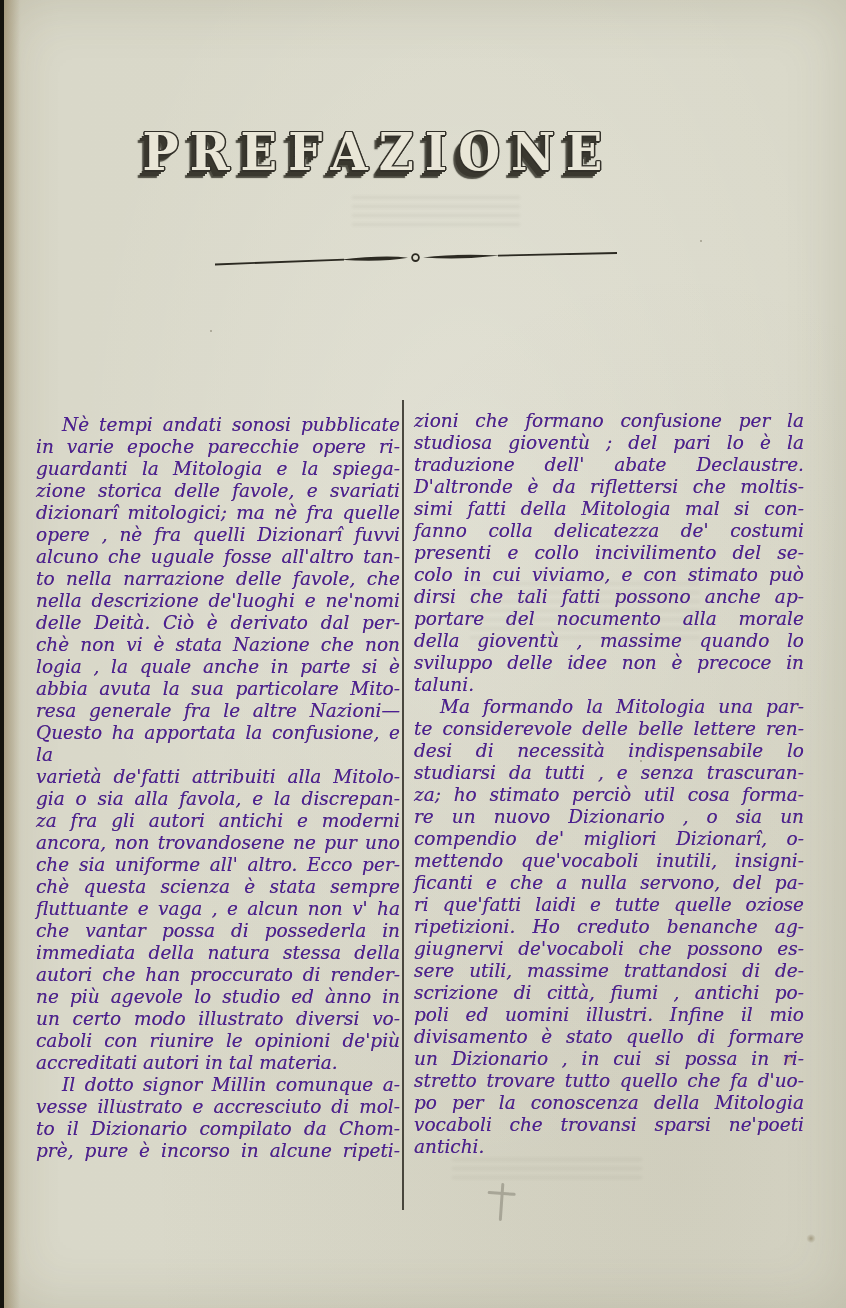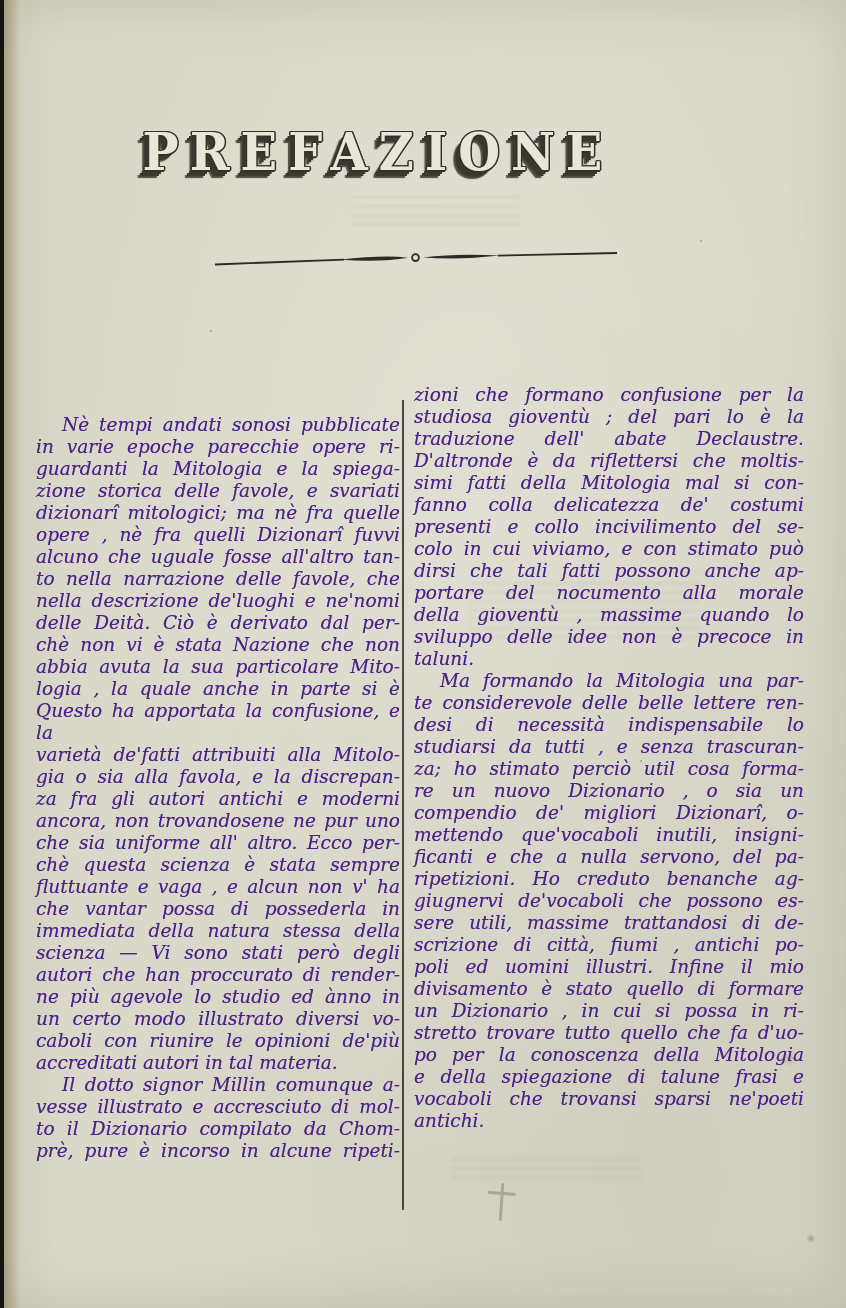--- a/index.html
+++ b/index.html
@@ -25,21 +25,21 @@
       -3px 3px 0 #3a382f,-5px 5px 0 #3a382f,-7px 7px 1px rgba(52,50,41,.85);
     transform:scaleY(1.08);
   }
   .divider{position:absolute;left:212px;top:248px;width:408px;height:22px;}
   .col{
     position:absolute;width:365px;
     font-style:italic;font-size:18.5px;line-height:22px;color:#4c1d95;
     text-shadow:0 0 .5px rgba(45,43,34,.55);
   }
   .col-left{left:36px;top:414px;width:364px;}
-  .col-right{left:414px;top:384px;width:390px;}
+  .col-right{left:414px;top:410px;width:390px;}
   .line{text-align:justify;text-align-last:justify;white-space:normal;}
   .line.no-just{text-align:right;text-align-last:left;}
   .para.indent .line:first-child{text-indent:26px;}
   .col-rule{position:absolute;left:402px;top:400px;height:810px;width:2px;
     background:#2f2d25;opacity:.85;}
   .pencil-cross{position:absolute;left:487px;top:1183px;width:30px;height:40px;
     opacity:.5;transform:rotate(4deg);}
   .pencil-cross:before{content:"";position:absolute;left:13px;top:0;width:3px;height:38px;
     background:#7e7b6e;border-radius:2px;}
   .pencil-cross:after{content:"";position:absolute;left:0;top:9px;width:28px;height:3px;
@@ -90,33 +90,33 @@
         <div class="line">in varie epoche parecchie opere ri-</div>
         <div class="line">guardanti la Mitologia e la spiega-</div>
         <div class="line">zione storica delle favole, e svariati</div>
         <div class="line">dizionarî mitologici; ma nè fra quelle</div>
         <div class="line">opere , nè fra quelli Dizionarî fuvvi</div>
         <div class="line">alcuno che uguale fosse all'altro tan-</div>
         <div class="line">to nella narrazione delle favole, che</div>
         <div class="line">nella descrizione de'luoghi e ne'nomi</div>
         <div class="line">delle Deità. Ciò è derivato dal per-</div>
         <div class="line">chè non vi è stata Nazione che non</div>
+        <div class="line">logia , la quale anche in parte si è</div>
         <div class="line">abbia avuta la sua particolare Mito-</div>
-        <div class="line">logia , la quale anche in parte si è</div>
+        <div class="line">resa generale fra le altre Nazioni—</div>
         <div class="line">Questo ha apportata la confusione, e la</div>
         <div class="line">varietà de'fatti attribuiti alla Mitolo-</div>
         <div class="line">gia o sia alla favola, e la discrepan-</div>
         <div class="line">za fra gli autori antichi e moderni</div>
         <div class="line">ancora, non trovandosene ne pur uno</div>
         <div class="line">che sia uniforme all' altro. Ecco per-</div>
         <div class="line">chè questa scienza è stata sempre</div>
         <div class="line">fluttuante e vaga , e alcun non v' ha</div>
         <div class="line">che vantar possa di possederla in</div>
         <div class="line">immediata della natura stessa della</div>
-        <div class="line">scienza — Vi sono stati però degli</div>
         <div class="line">autori che han proccurato di render-</div>
         <div class="line">ne più agevole lo studio ed ànno in</div>
         <div class="line">un certo modo illustrato diversi vo-</div>
         <div class="line">caboli con riunire le opinioni de'più</div>
         <div class="line no-just">accreditati autori in tal materia.</div>
       </div>
       <div class="para indent">
         <div class="line">Il dotto signor Millin comunque a-</div>
         <div class="line">vesse illustrato e accresciuto di mol-</div>
         <div class="line">to il Dizionario compilato da Chom-</div>
@@ -142,29 +142,29 @@
       <div class="para indent">
         <div class="line">Ma formando la Mitologia una par-</div>
         <div class="line">te considerevole delle belle lettere ren-</div>
         <div class="line">desi di necessità indispensabile lo</div>
         <div class="line">studiarsi da tutti , e senza trascuran-</div>
         <div class="line">za; ho stimato perciò util cosa forma-</div>
         <div class="line">re un nuovo Dizionario , o sia un</div>
         <div class="line">compendio de' migliori Dizionarî, o-</div>
         <div class="line">mettendo que'vocaboli inutili, insigni-</div>
         <div class="line">ficanti e che a nulla servono, del pa-</div>
+        <div class="line">ri que'fatti laidi e tutte quelle oziose</div>
         <div class="line">ripetizioni. Ho creduto benanche ag-</div>
         <div class="line">giugnervi de'vocaboli che possono es-</div>
         <div class="line">sere utili, massime trattandosi di de-</div>
         <div class="line">scrizione di città, fiumi , antichi po-</div>
         <div class="line">poli ed uomini illustri. Infine il mio</div>
         <div class="line">divisamento è stato quello di formare</div>
         <div class="line">un Dizionario , in cui si possa in ri-</div>
         <div class="line">stretto trovare tutto quello che fa d'uo-</div>
         <div class="line">po per la conoscenza della Mitologia</div>
-        <div class="line">e della spiegazione di talune frasi e</div>
         <div class="line">vocaboli che trovansi sparsi ne'poeti</div>
         <div class="line no-just">antichi.</div>
       </div>
     </div>
 
   <div class="pencil-cross"></div>
 </div>
 
 </body></html>

